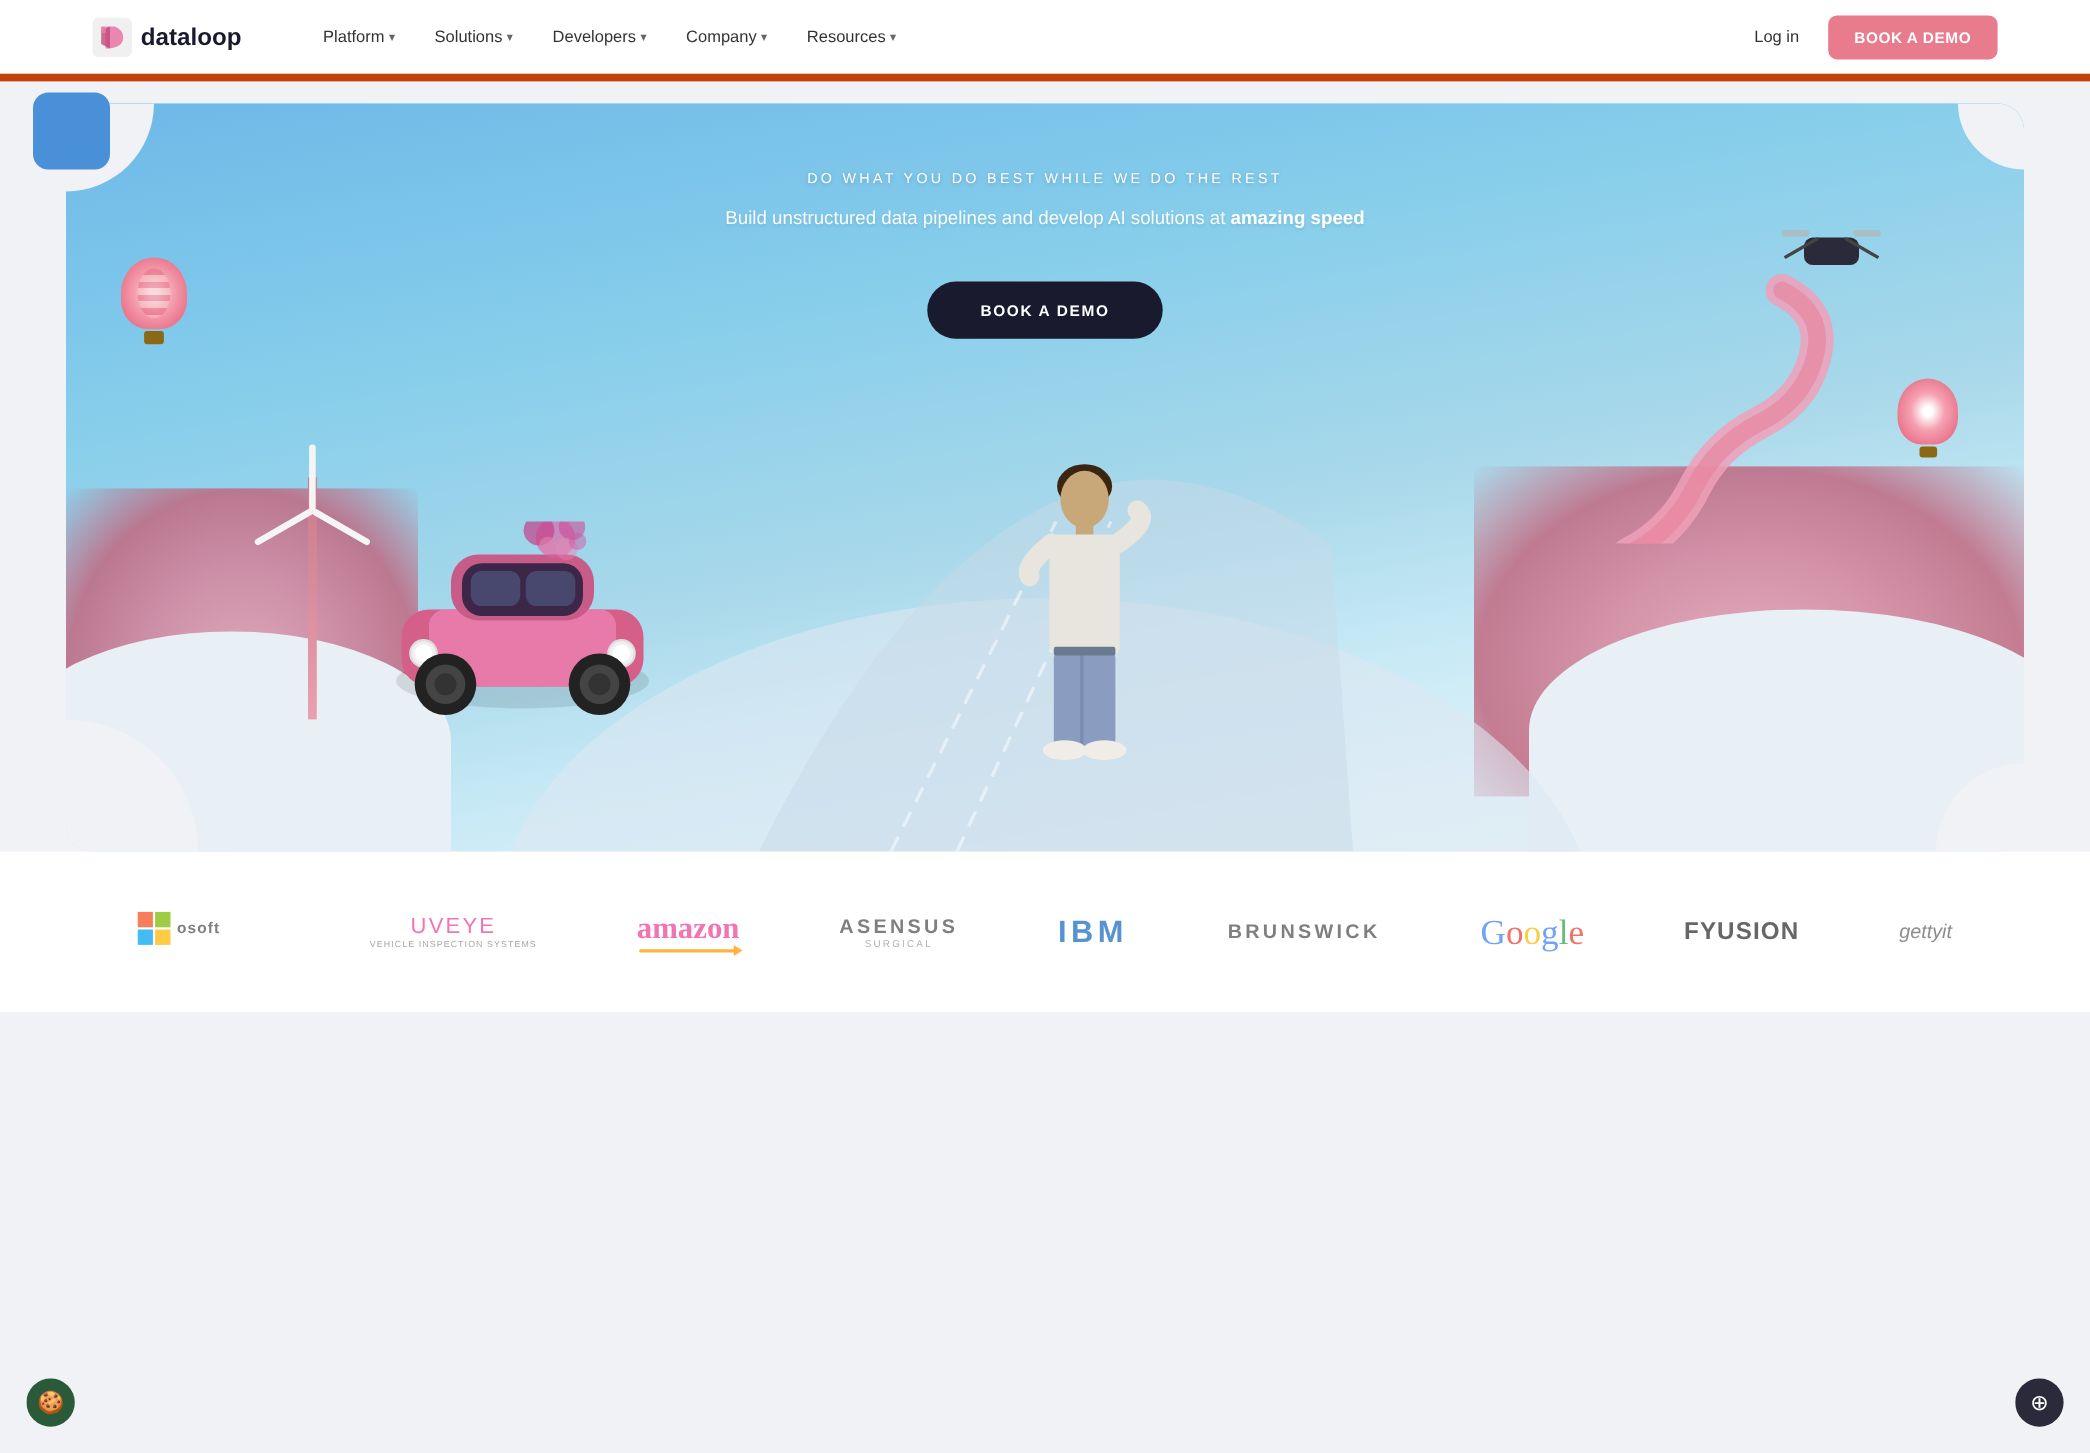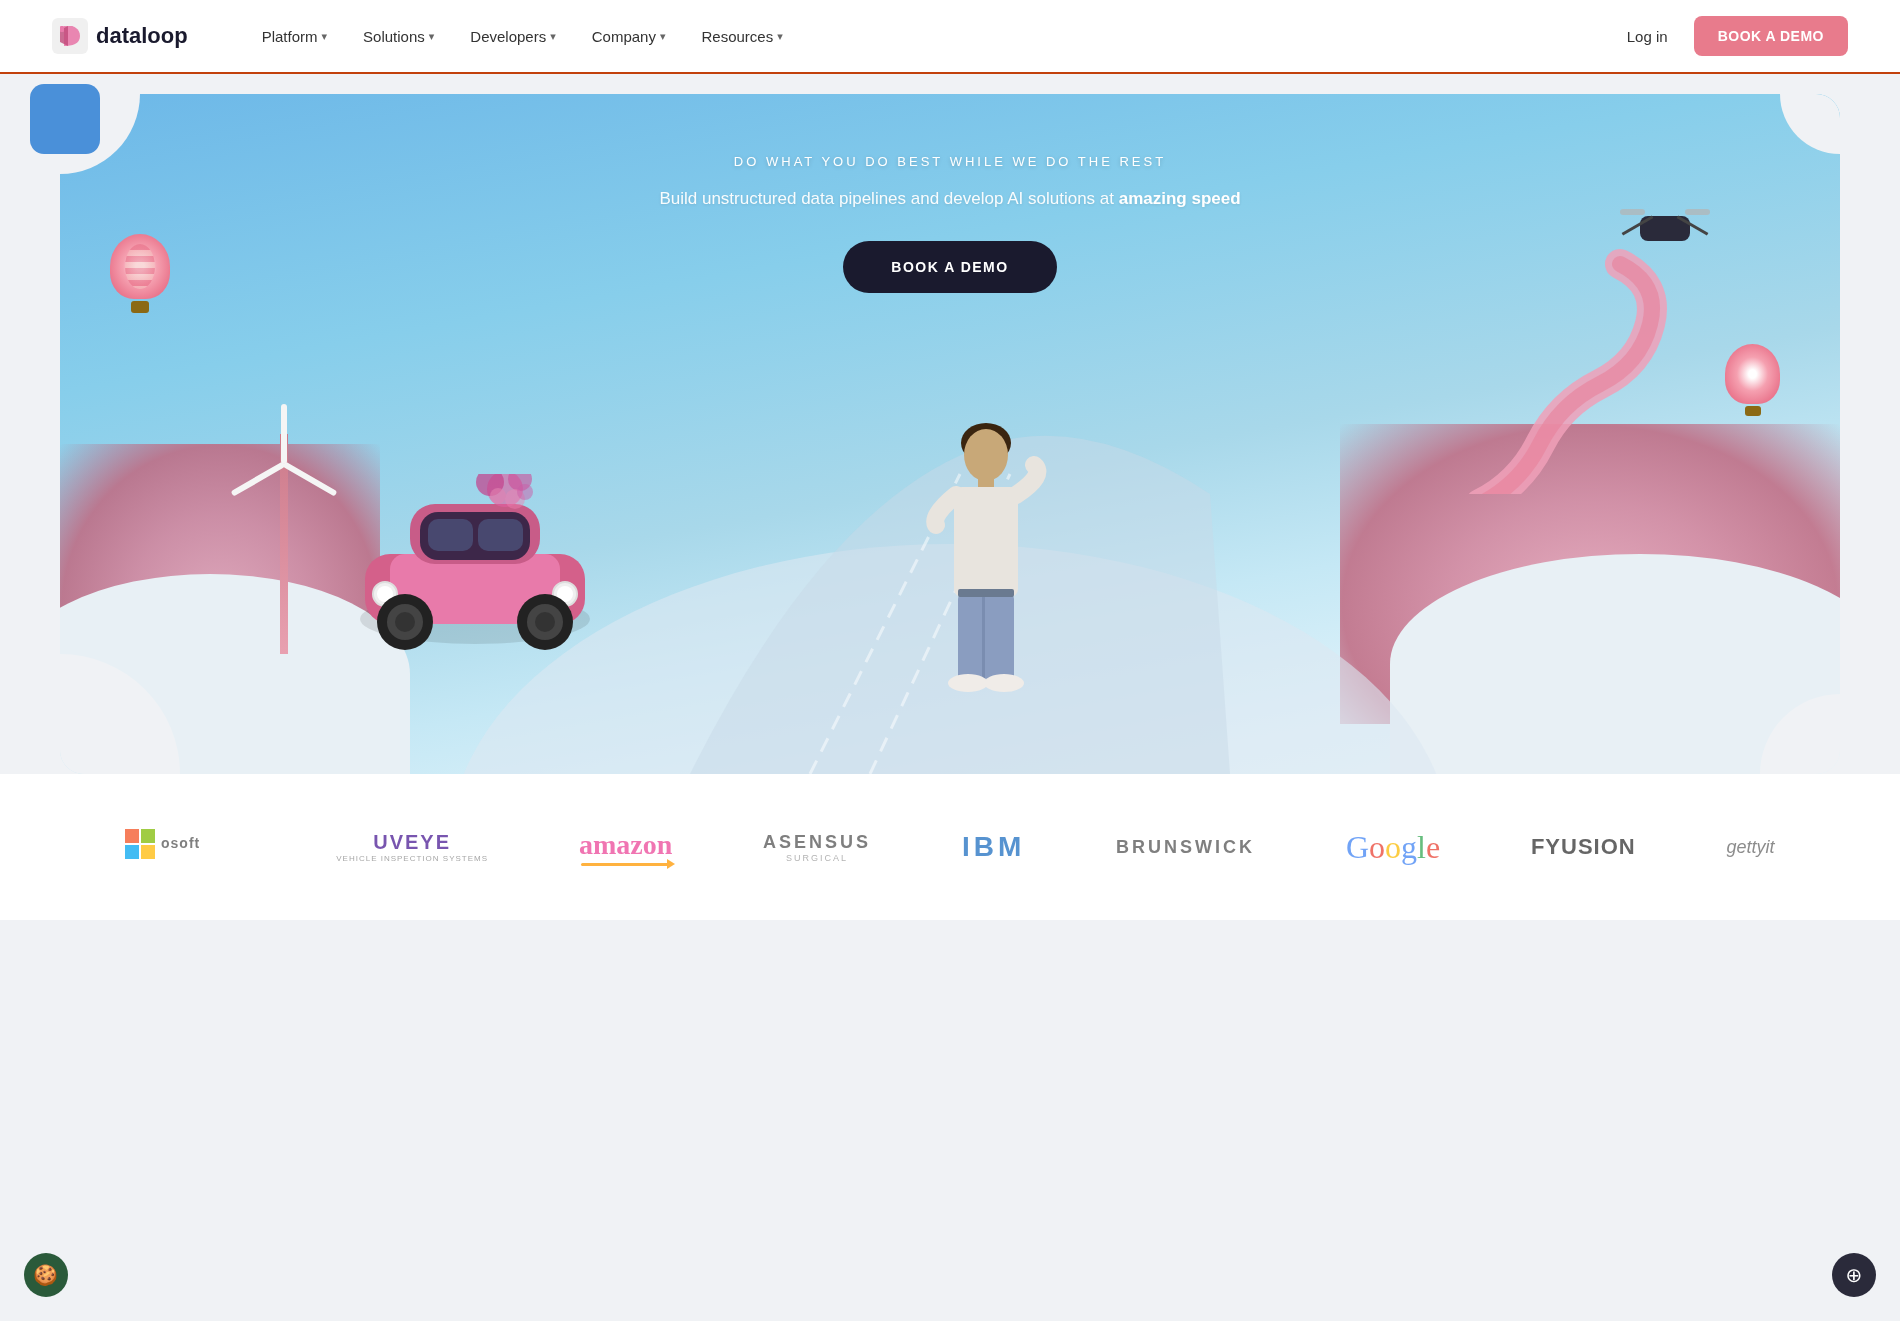--- a/index.html
+++ b/index.html
@@ -4,24 +4,24 @@
   <style>
     * { margin: 0; padding: 0; box-sizing: border-box; }
     body { font-family: -apple-system, BlinkMacSystemFont, 'Segoe UI', sans-serif; background: #f0f2f5; width: 1900px; min-height: 1321px; overflow-x: hidden; }
 
     
     .navbar {
       background: #fff;
       height: 74px;
       display: flex;
       align-items: center;
-      padding: 0 52px;
+      padding: 0 84px;
       position: relative;
       z-index: 100;
-      border-bottom: 2px solid #c2410c;
+      border-bottom: 7px solid #c2410c;
     }
     .logo-area {
       display: flex;
       align-items: center;
       gap: 8px;
       margin-right: 60px;
     }
     .logo-icon {
       width: 36px;
       height: 36px;
@@ -312,21 +312,21 @@
       font-size: 72px;
       font-weight: 800;
       color: #fff;
       line-height: 1.1;
       margin-bottom: 24px;
       text-shadow: 0 2px 8px rgba(0,0,0,0.15);
     }
     .hero-desc {
       font-size: 17px;
       color: rgba(255,255,255,0.95);
-      margin-bottom: 29px;
+      margin-bottom: 44px;
       line-height: 1.6;
       text-shadow: 0 1px 3px rgba(0,0,0,0.1);
     }
     .hero-desc strong {
       font-weight: 800;
       color: #fff;
     }
     .hero-cta {
       display: inline-block;
       background: #1a1a2e;
@@ -627,21 +627,21 @@
         <rect x="16" y="5" width="14" height="14" fill="#81bc06"></rect>
         <rect x="0" y="21" width="14" height="14" fill="#05a6f0"></rect>
         <rect x="16" y="21" width="14" height="14" fill="#ffba08"></rect>
         <text x="36" y="24" font-size="14" font-weight="600" fill="#555" font-family="sans-serif">osoft</text>
       </svg>
     </span>
   </div>
 
   <div class="brand-item">
     <div style="text-align:center;">
-      <div style="font-size:20px;font-weight:700;letter-spacing:2px;color:#4c1d95;">UVEYE</div>
+      <div style="font-size:20px;font-weight:400;letter-spacing:2px;color:#ec4899;">UVEYE</div>
       <div style="font-size:8px;color:#888;letter-spacing:1px;">VEHICLE INSPECTION SYSTEMS</div>
     </div>
   </div>
 
   <div class="brand-item">
     <div style="text-align:center;">
       <div style="font-size:28px;font-weight:800;color:#ec4899;font-family:serif;">amazon</div>
       <div style="width:90px;height:3px;background:linear-gradient(to right,#ff9900,#ff9900);border-radius:2px;margin:2px auto 0;position:relative;">
         <div style="position:absolute;right:-4px;top:-4px;width:0;height:0;border-left:8px solid #ff9900;border-top:5px solid transparent;border-bottom:5px solid transparent;"></div>
       </div>

